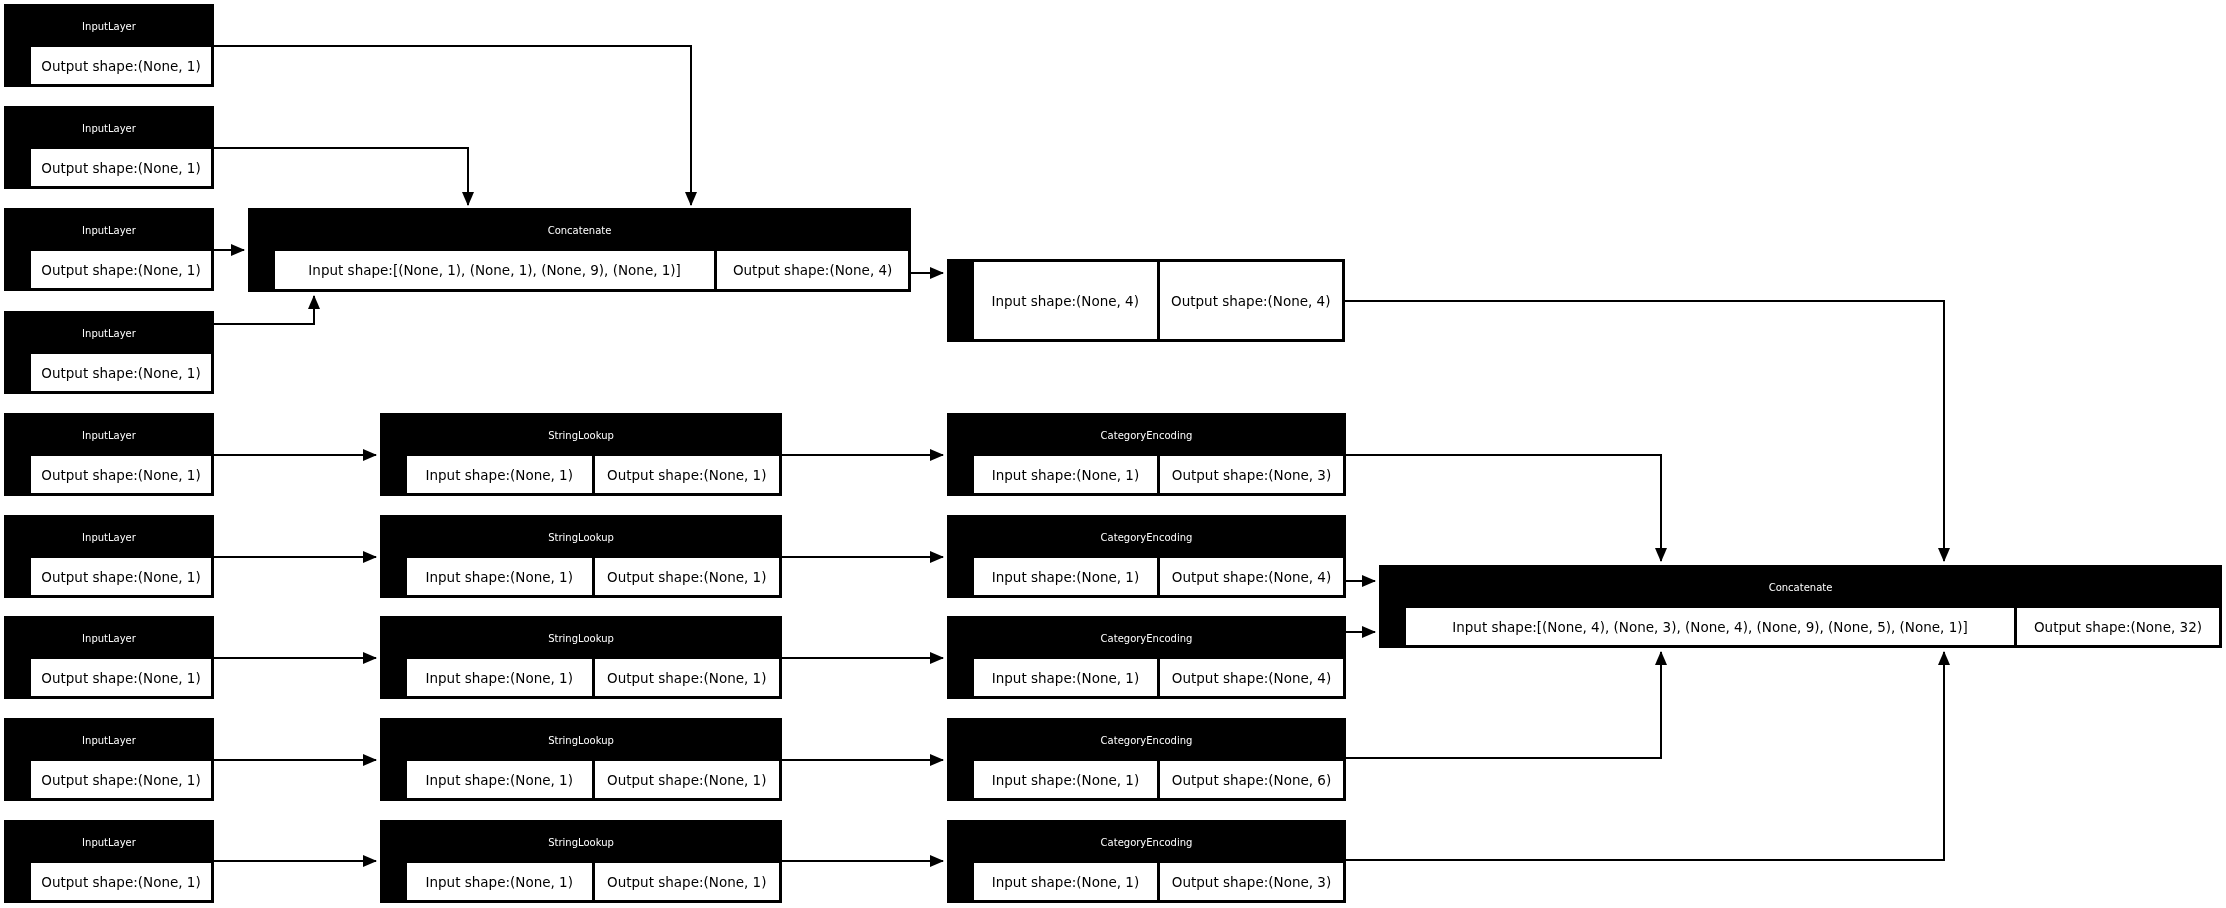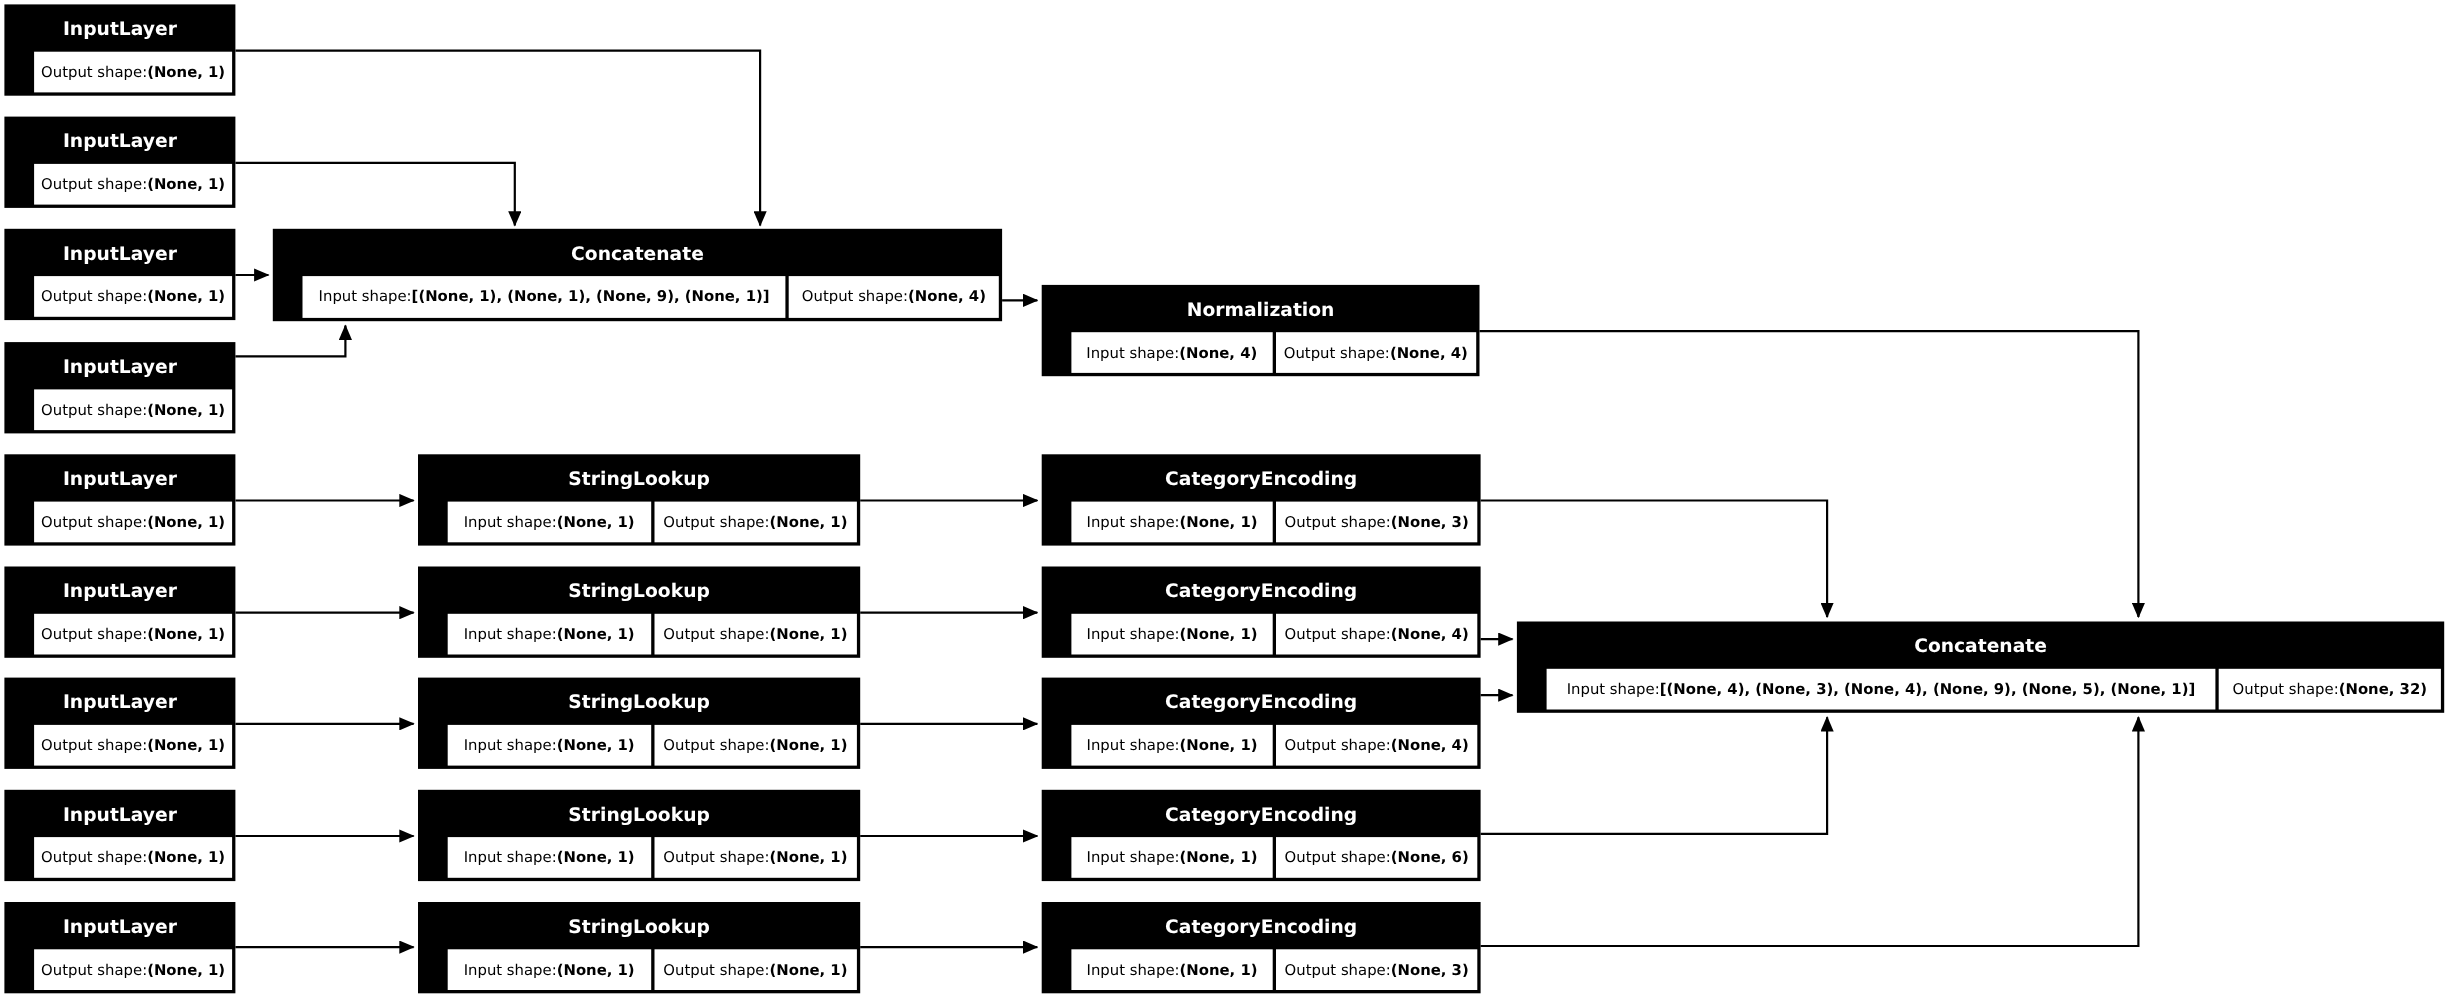--- a/index.html
+++ b/index.html
@@ -35,22 +35,22 @@
     padding: 3px;
     display: flex;
     flex-direction: column;
   }
   .node-title {
     flex: none;
     height: 40px;
     line-height: 40px;
     text-align: center;
     color: #ffffff;
-    font-size: 17px;
-    font-weight: bold;
+    font-size: 10px;
+    font-weight: normal;
     white-space: nowrap;
   }
   .node-cells {
     flex: 1;
     display: flex;
     gap: 3px;
     min-height: 0;
     padding-left: 24px;
   }
   .shape-cell {
@@ -58,21 +58,21 @@
     color: #000000;
     display: flex;
     align-items: center;
     justify-content: center;
     font-size: 13.5px;
     white-space: nowrap;
     overflow: hidden;
     min-width: 0;
   }
   .shape-cell .lbl { font-weight: normal; }
-  .shape-cell .val { font-weight: bold; text-align: right; }
+  .shape-cell .val { font-weight: normal; text-align: right; }
 </style>
 </head>
 <body>
 
 <div class="canvas">
   <svg class="edges-layer" viewBox="0 0 2226 908">
     <defs>
       <marker id="arrow" markerUnits="userSpaceOnUse" markerWidth="14" markerHeight="12" refX="13" refY="6" orient="auto">
         <path d="M0,0 L14,6 L0,12 z" fill="#000000"></path>
       </marker>
@@ -145,21 +145,20 @@
             <span class="lbl">Input shape: </span>
             <span class="val">[(None, 1), (None, 1), (None, 9), (None, 1)]</span>
           </div>
           <div class="shape-cell" style="flex: 198 1 0px;">
             <span class="lbl">Output shape: </span>
             <span class="val">(None, 4)</span>
           </div>
         </div>
       </div>
       <div class="node" style="left: 947px; top: 259px; width: 398px; height: 83px;">
-        <div class="node-title">Normalization</div>
         <div class="node-cells">
           <div class="shape-cell" style="flex: 1 1 0px;">
             <span class="lbl">Input shape: </span>
             <span class="val">(None, 4)</span>
           </div>
           <div class="shape-cell" style="flex: 1 1 0px;">
             <span class="lbl">Output shape: </span>
             <span class="val">(None, 4)</span>
           </div>
         </div>

